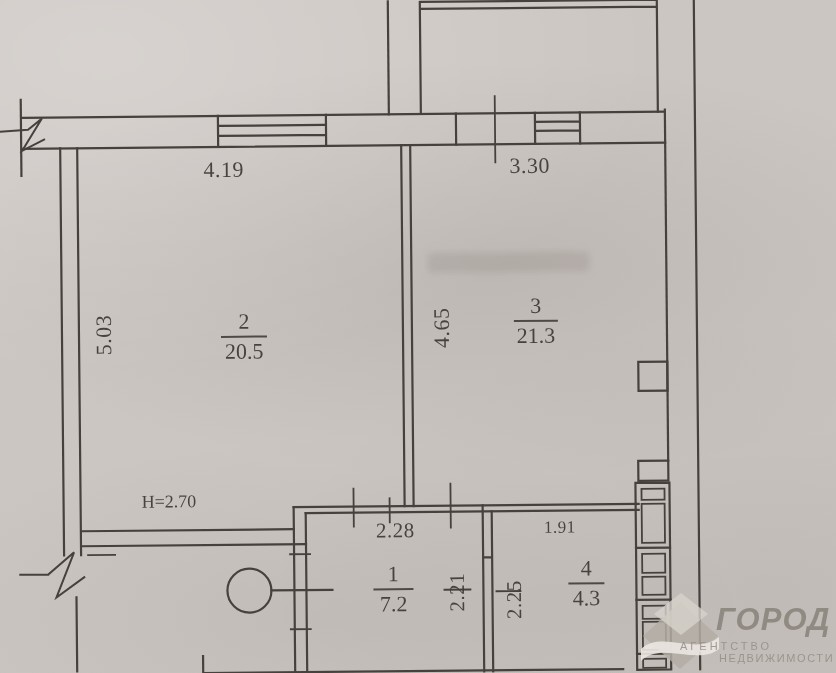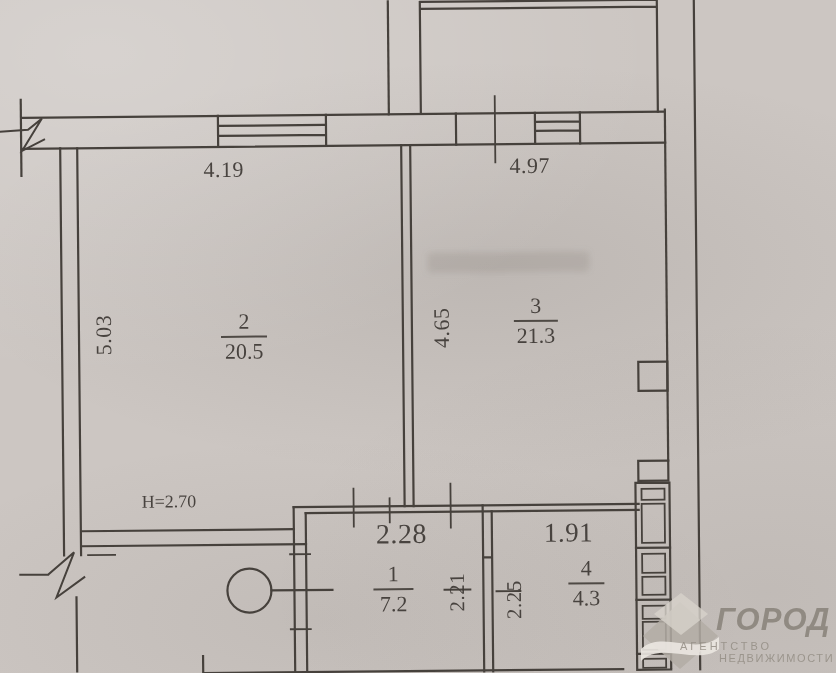--- a/index.html
+++ b/index.html
@@ -96,25 +96,25 @@
           <rect x="640" y="608" width="23" height="13"></rect>
           <rect x="640" y="624" width="23" height="28"></rect>
           <rect x="640" y="661" width="23" height="9"></rect>
         </g>
       </g>
     </svg>
 
     <div class="smudge"></div>
 
     <div class="lbl dim" style="left:205px;top:155px;">4.19</div>
-    <div class="lbl dim" style="left:511px;top:154px;">4.97</div>
+    <div class="lbl dim" style="left:511px;top:154px;">3.30</div>
     <div class="lbl dim dim-v" style="left:72px;top:319px;">5.03</div>
     <div class="lbl dim dim-v" style="left:410px;top:315px;">4.65</div>
-    <div class="lbl dim" style="left:374px;top:518px;font-size:28px;">2.28</div>
-    <div class="lbl dim" style="left:542px;top:519px;font-size:27px;">1.91</div>
+    <div class="lbl dim" style="left:374px;top:518px;font-size:21px;">2.28</div>
+    <div class="lbl dim" style="left:542px;top:519px;font-size:17px;">1.91</div>
     <div class="lbl dim dim-v" style="left:425px;top:580px;width:60px;font-size:21px;">2.21</div>
     <div class="lbl dim dim-v" style="left:482px;top:588px;width:60px;font-size:21px;">2.25</div>
     <div class="lbl" style="left:140px;top:489px;font-size:18px;">H=2.70</div>
 
     <div class="room-label" style="left:216px;top:309px;">
       <div class="num">2</div>
       <div class="bar" style="width:46px;"></div>
       <div class="den">20.5</div>
     </div>
     <div class="room-label" style="left:508px;top:296px;">

